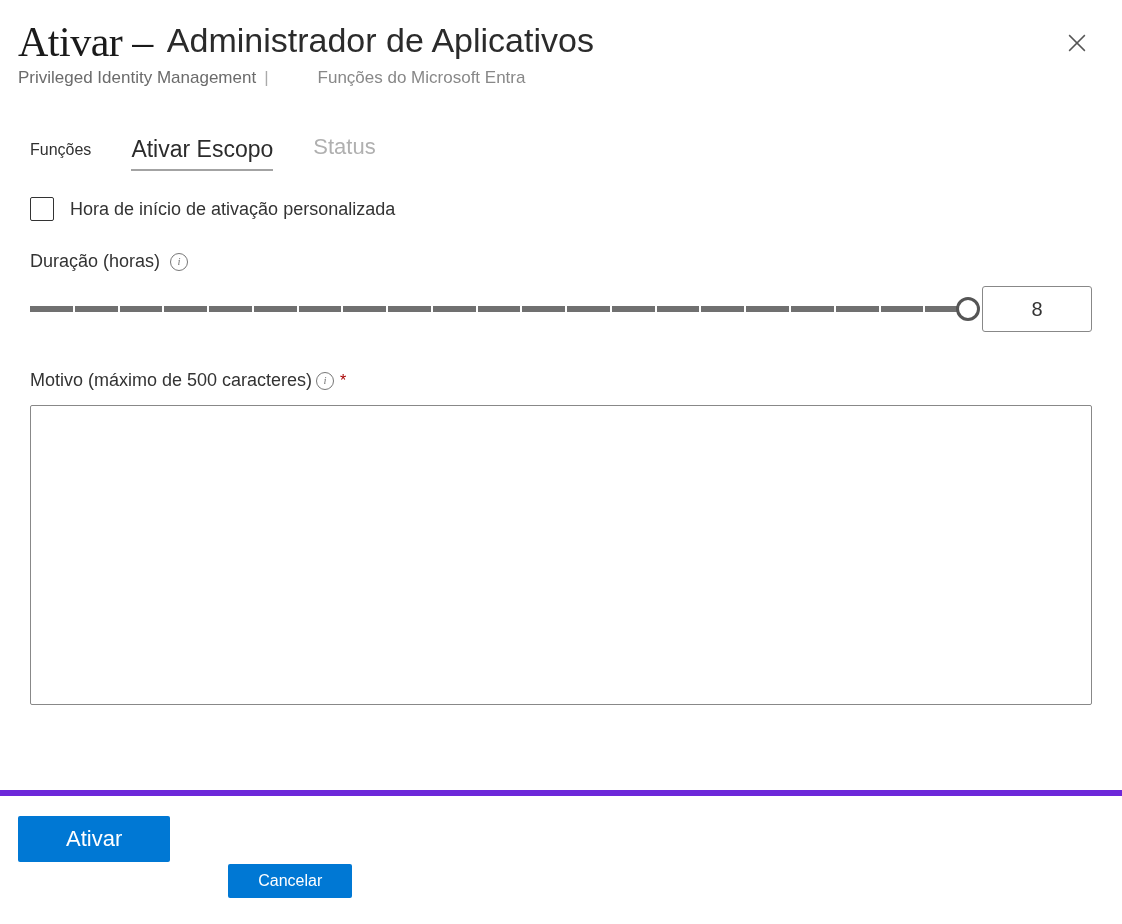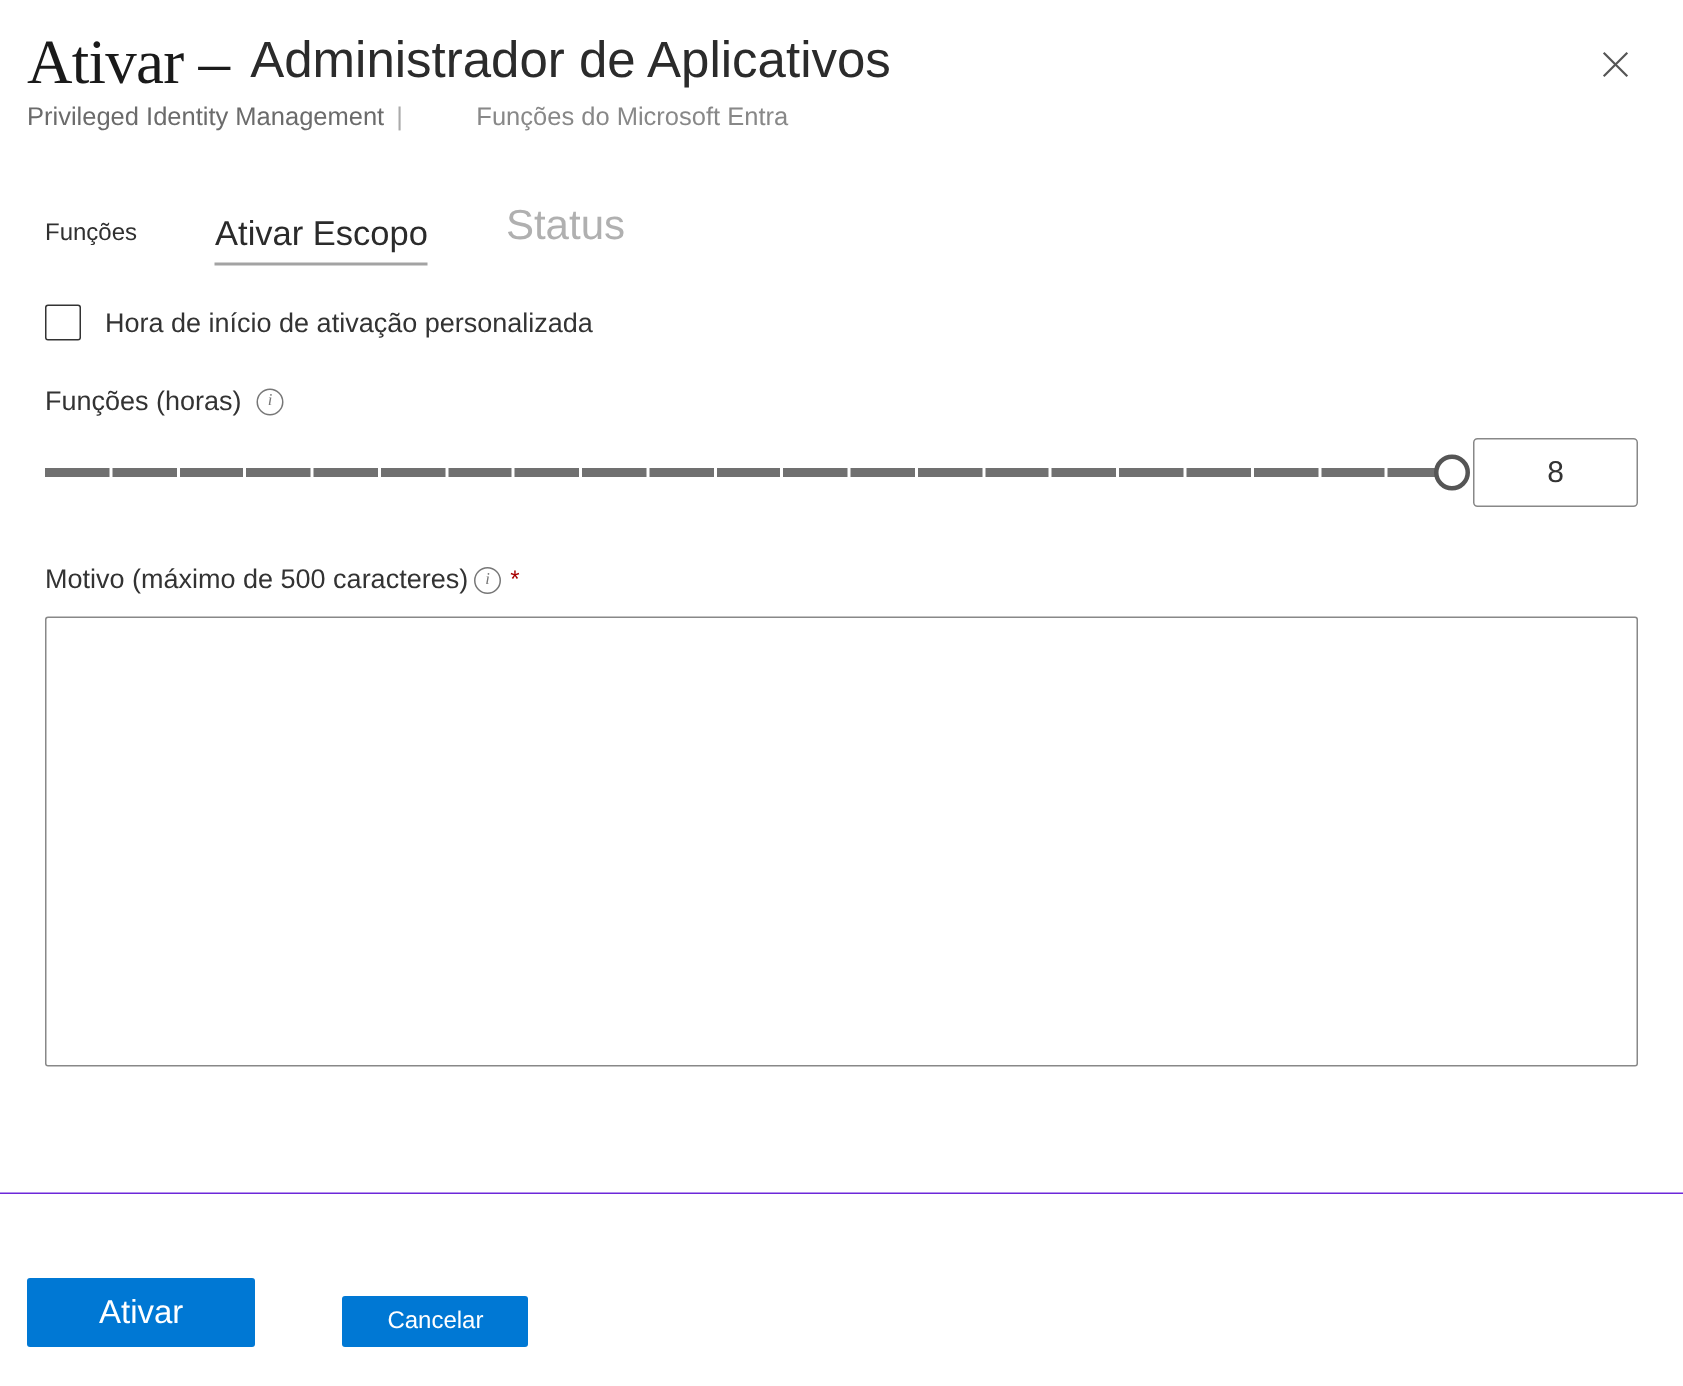--- a/index.html
+++ b/index.html
@@ -69,42 +69,42 @@
       color: #555;
     }
     .close-btn svg {
       width: 18px;
       height: 18px;
     }
 
     .tabs {
       display: flex;
       align-items: flex-end;
-      gap: 52px;
+      gap: 40px;
       padding: 36px 30px 0 30px;
     }
     .tab {
       font-size: 18px;
       color: #303030;
       padding-bottom: 8px;
       cursor: pointer;
       border-bottom: 3px solid transparent;
     }
     .tab.small {
       font-size: 16px;
       padding-bottom: 9px;
     }
     .tab.active {
       font-size: 23px;
       color: #2b2b2b;
       border-bottom: 2px solid #a3a3a3;
       padding-bottom: 6px;
     }
     .tab.disabled {
-      font-size: 28px;
+      font-size: 22px;
       color: #b0b0b0;
       cursor: default;
     }
 
     .content {
       padding: 26px 30px 0 30px;
     }
 
     .checkbox-row {
       display: flex;
@@ -210,25 +210,25 @@
       font-family: inherit;
       font-size: 16px;
       outline: none;
     }
 
     .footer {
       position: absolute;
       bottom: 0;
       left: 0;
       right: 0;
-      border-top: 1px solid #6d28d9;
+      border-top: 6px solid #6d28d9;
       padding: 20px 18px 26px 18px;
       display: flex;
       gap: 58px;
-      align-items: flex-end;
+      align-items: flex-start;
     }
     .btn {
       border: none;
       cursor: pointer;
       font-family: inherit;
       font-size: 20px;
       color: #fff;
       background: #0078d4;
       border-radius: 2px;
     }
@@ -270,21 +270,21 @@
 </div>
 
 <div class="content">
 
   <div class="checkbox-row">
     <div class="checkbox"></div>
     <span class="checkbox-label">Hora de início de ativação personalizada</span>
   </div>
 
   <div class="field-label-row">
-    <span class="field-label">Funções (horas)</span>
+    <span class="field-label">Duração (horas)</span>
     <span class="info-icon">i</span>
   </div>
 
   <div class="slider-row">
     <div class="slider-wrap">
       <div class="slider-track">
         <div class="slider-segment"></div>
         <div class="slider-segment"></div>
         <div class="slider-segment"></div>
         <div class="slider-segment"></div>

